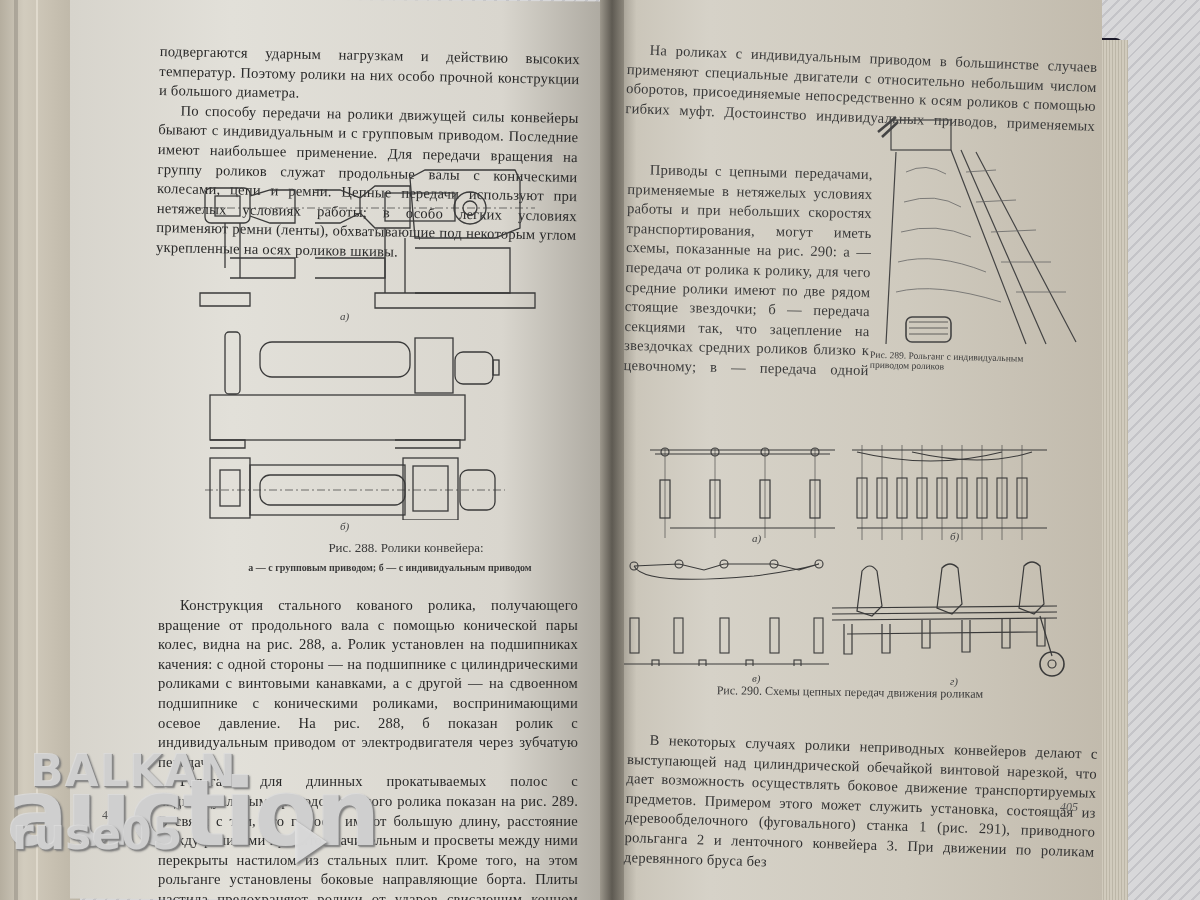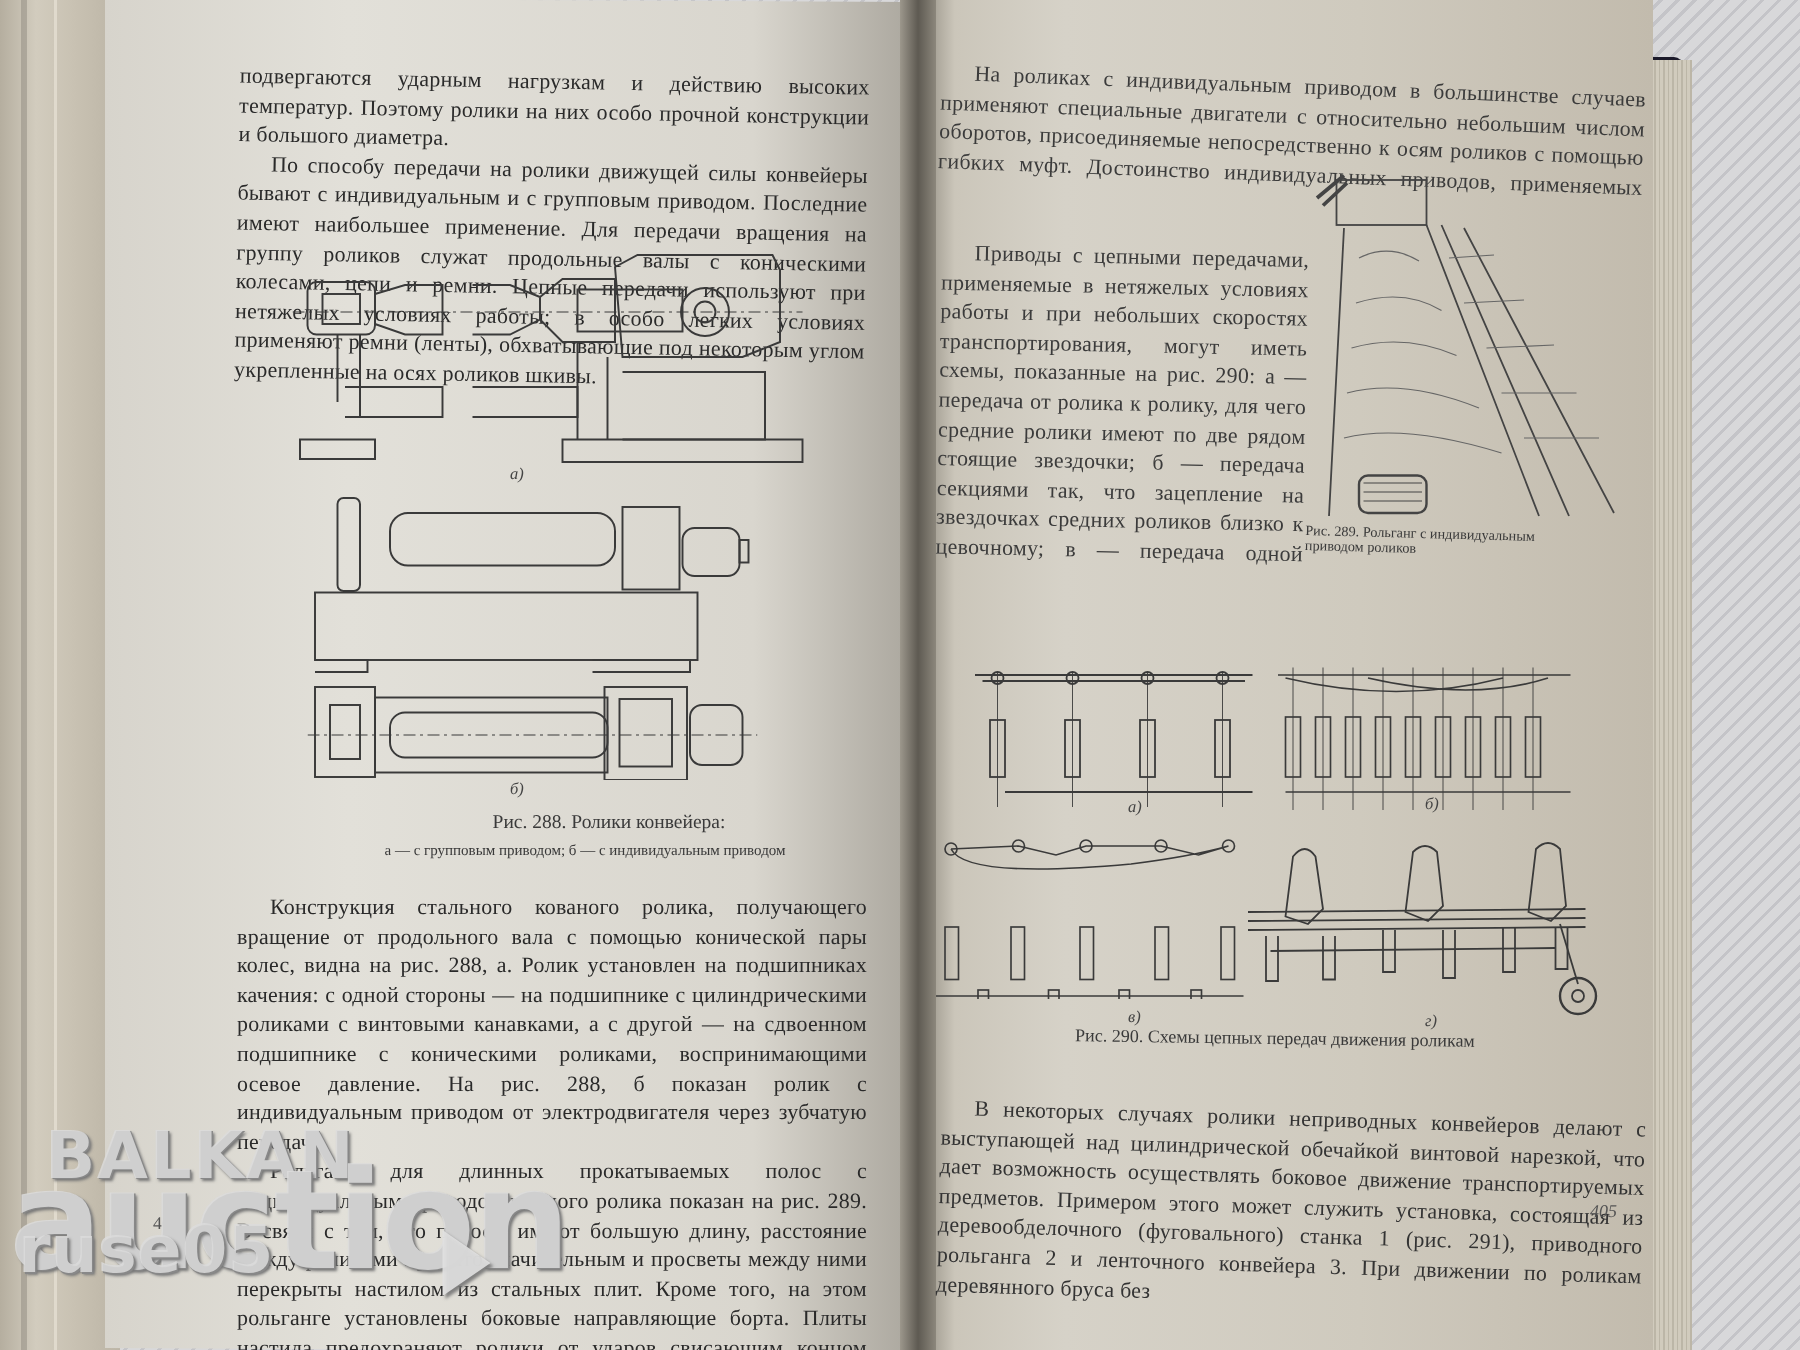--- a/index.html
+++ b/index.html
@@ -100,21 +100,21 @@
     <rect x="45" y="135" width="155" height="50"></rect>
     <rect x="198" y="128" width="55" height="62"></rect>
     <rect x="208" y="136" width="35" height="45"></rect>
     <rect x="255" y="140" width="35" height="40" rx="8"></rect>
     <path d="M0 160 L300 160" stroke-dasharray="8 3 2 3" stroke-width=".7"></path>
   </svg>
 </div>
 <div class="sub" style="left:340px;top:520px;">б)</div>
 
 <div class="cap" style="left:216px;top:540px;width:380px;font-size:13px;">Рис. 288. Ролики конвейера:</div>
-<div class="cap" style="left:190px;top:562px;width:400px;font-size:10px;">а — с групповым приводом; б — с индивидуальным приводом</div>
+<div class="cap" style="left:190px;top:562px;width:400px;font-size:10px;font-weight:bold;">а — с групповым приводом; б — с индивидуальным приводом</div>
 
 <div class="txt lt2">
   <p class="ind">Конструкция стального кованого ролика, получающего вращение от продольного вала с помощью конической пары колес, видна на рис. 288, а. Ролик установлен на подшипниках качения: с одной стороны — на подшипнике с цилиндрическими роликами с винтовыми канавками, а с другой — на сдвоенном подшипнике с коническими роликами, воспринимающими осевое давление. На рис. 288, б показан ролик с индивидуальным приводом от электродвигателя через зубчатую передачу.</p>
   <p class="ind">Рольганг для длинных прокатываемых полос с индивидуальным приводом каждого ролика показан на рис. 289. В связи с тем, что полосы имеют большую длину, расстояние между роликами принято значительным и просветы между ними перекрыты настилом из стальных плит. Кроме того, на этом рольганге установлены боковые направляющие борта. Плиты настила предохраняют ролики от ударов свисающим концом груза.</p>
 </div>
 <div class="pnum" style="left:102px;top:808px;">404</div>
 
 <div class="txt rt1">
   <p class="ind" style="height:80px;overflow:hidden">На роликах с индивидуальным приводом в большинстве случаев применяют специальные двигатели с относительно небольшим числом оборотов, присоединяемые непосредственно к осям роликов с помощью гибких муфт. Достоинство индивидуальных приводов, применяемых обычно на быстроходных конвейерах, состоит в том, что можно обойтись без длинного вала и конических зубчатых передач, работающих, как правило, в неблагоприятных условиях; однако такие приводы дороже групповых.</p>
 </div>

